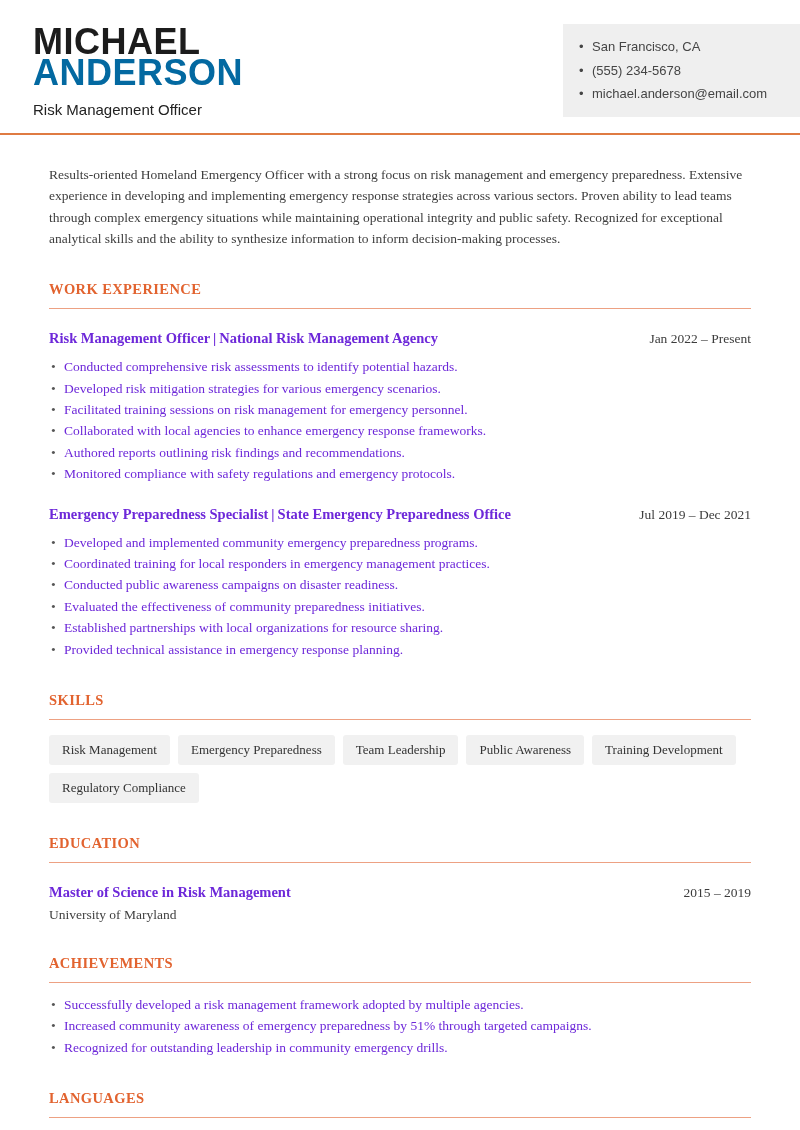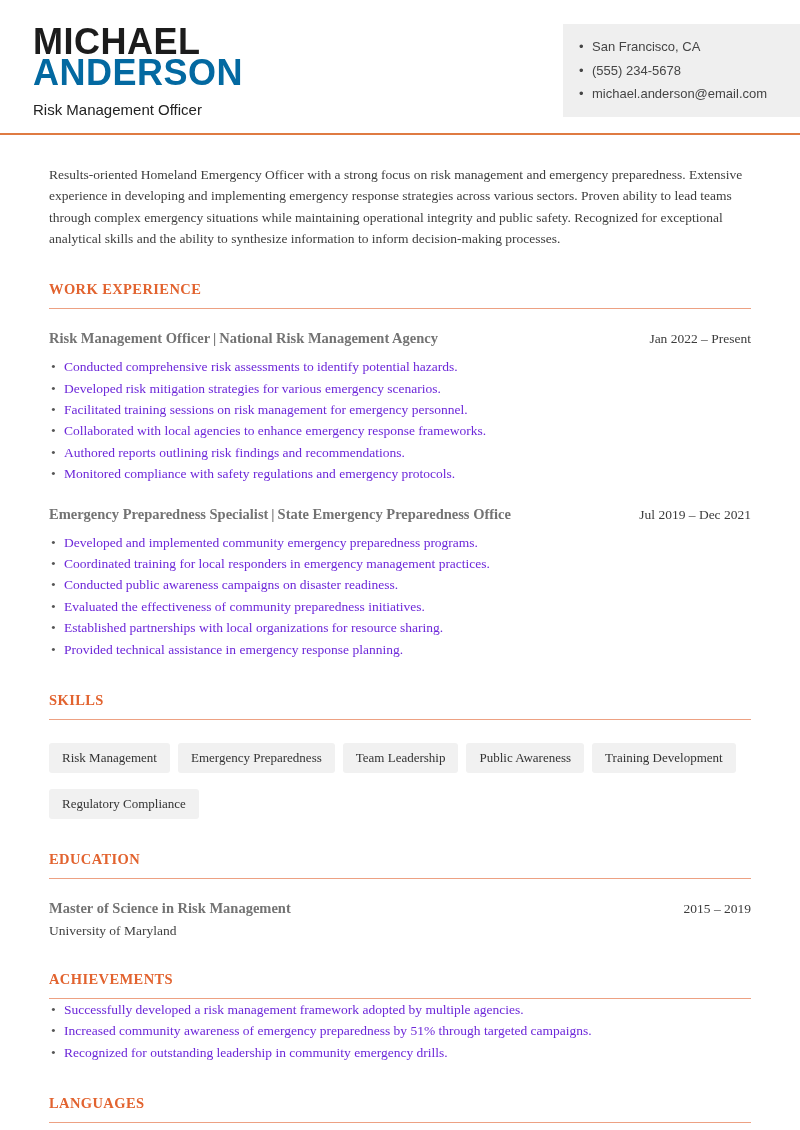--- a/index.html
+++ b/index.html
@@ -53,41 +53,40 @@
     color: #E2632F;
     padding-bottom: 10px;
     border-bottom: 1px solid #EDA183;
   }
 
   .job-head, .edu-head {
     display: flex; justify-content: space-between; align-items: baseline;
     margin-top: 21px;
   }
   .job-title-line, .degree {
-    font-size: 14.5px; font-weight: 700; color: #737373;
+    font-size: 14.5px; font-weight: 700; color: #6d28d9;
   }
   .job-title-line .sep { padding: 0 3px; font-weight: 600; }
   .job-dates { font-size: 13.5px; color: #3c3c3c; white-space: nowrap; }
 
   ul.bullets { list-style: none; margin-top: 9px; }
   ul.bullets li {
     position: relative; padding-left: 15px;
     font-size: 13.5px; line-height: 21.4px; color: #6d28d9;
   }
   ul.bullets li::before {
     content: "\2022";
     position: absolute; left: 2px; color: #555;
   }
 
   .tags { display: flex; flex-wrap: wrap; gap: 8px; margin-top: 15px; }
   .tag {
     background: #f1f1f1; border-radius: 3px;
     padding: 7px 13px; font-size: 13px; color: #333;
     display: inline-block;
-    margin-top: 8px;
   }
 
   .school { margin-top: 6px; font-size: 13.5px; color: #3f3f3f; }
 </style>
 </head>
 <body>
 
 <div class="page">
 
   <header class="header">
@@ -175,21 +174,21 @@
       <h2>EDUCATION</h2>
       <div class="edu-head">
         <div class="degree">Master of Science in Risk Management</div>
         <div class="job-dates">2015 – 2019</div>
       </div>
       <div class="school">University of Maryland</div>
     </section>
 
     <section>
       <h2>ACHIEVEMENTS</h2>
-      <ul class="bullets" style="margin-top:0">
+      <ul class="bullets" style="margin-top:11px">
         <li>Successfully developed a risk management framework adopted by multiple agencies.</li>
         <li>Increased community awareness of emergency preparedness by 51% through targeted campaigns.</li>
         <li>Recognized for outstanding leadership in community emergency drills.</li>
       </ul>
     </section>
 
     <section>
       <h2>LANGUAGES</h2>
       <div class="tags">
         <span class="tag">English</span>

